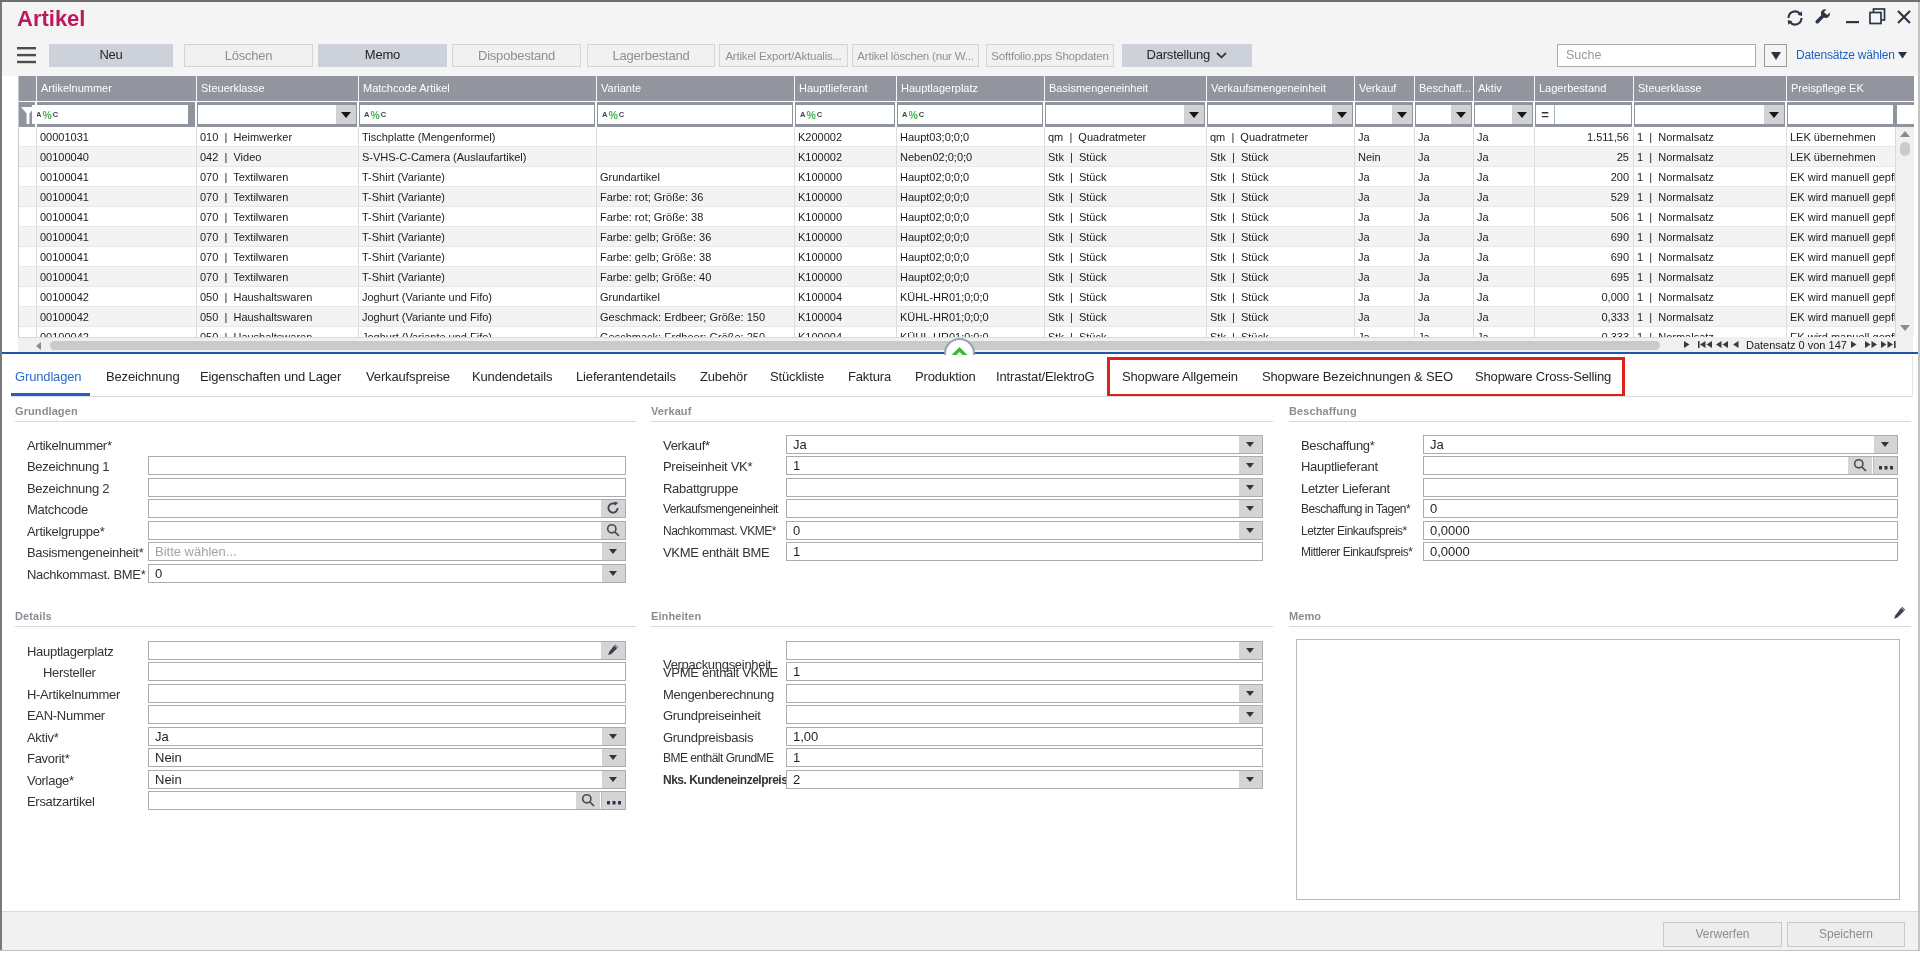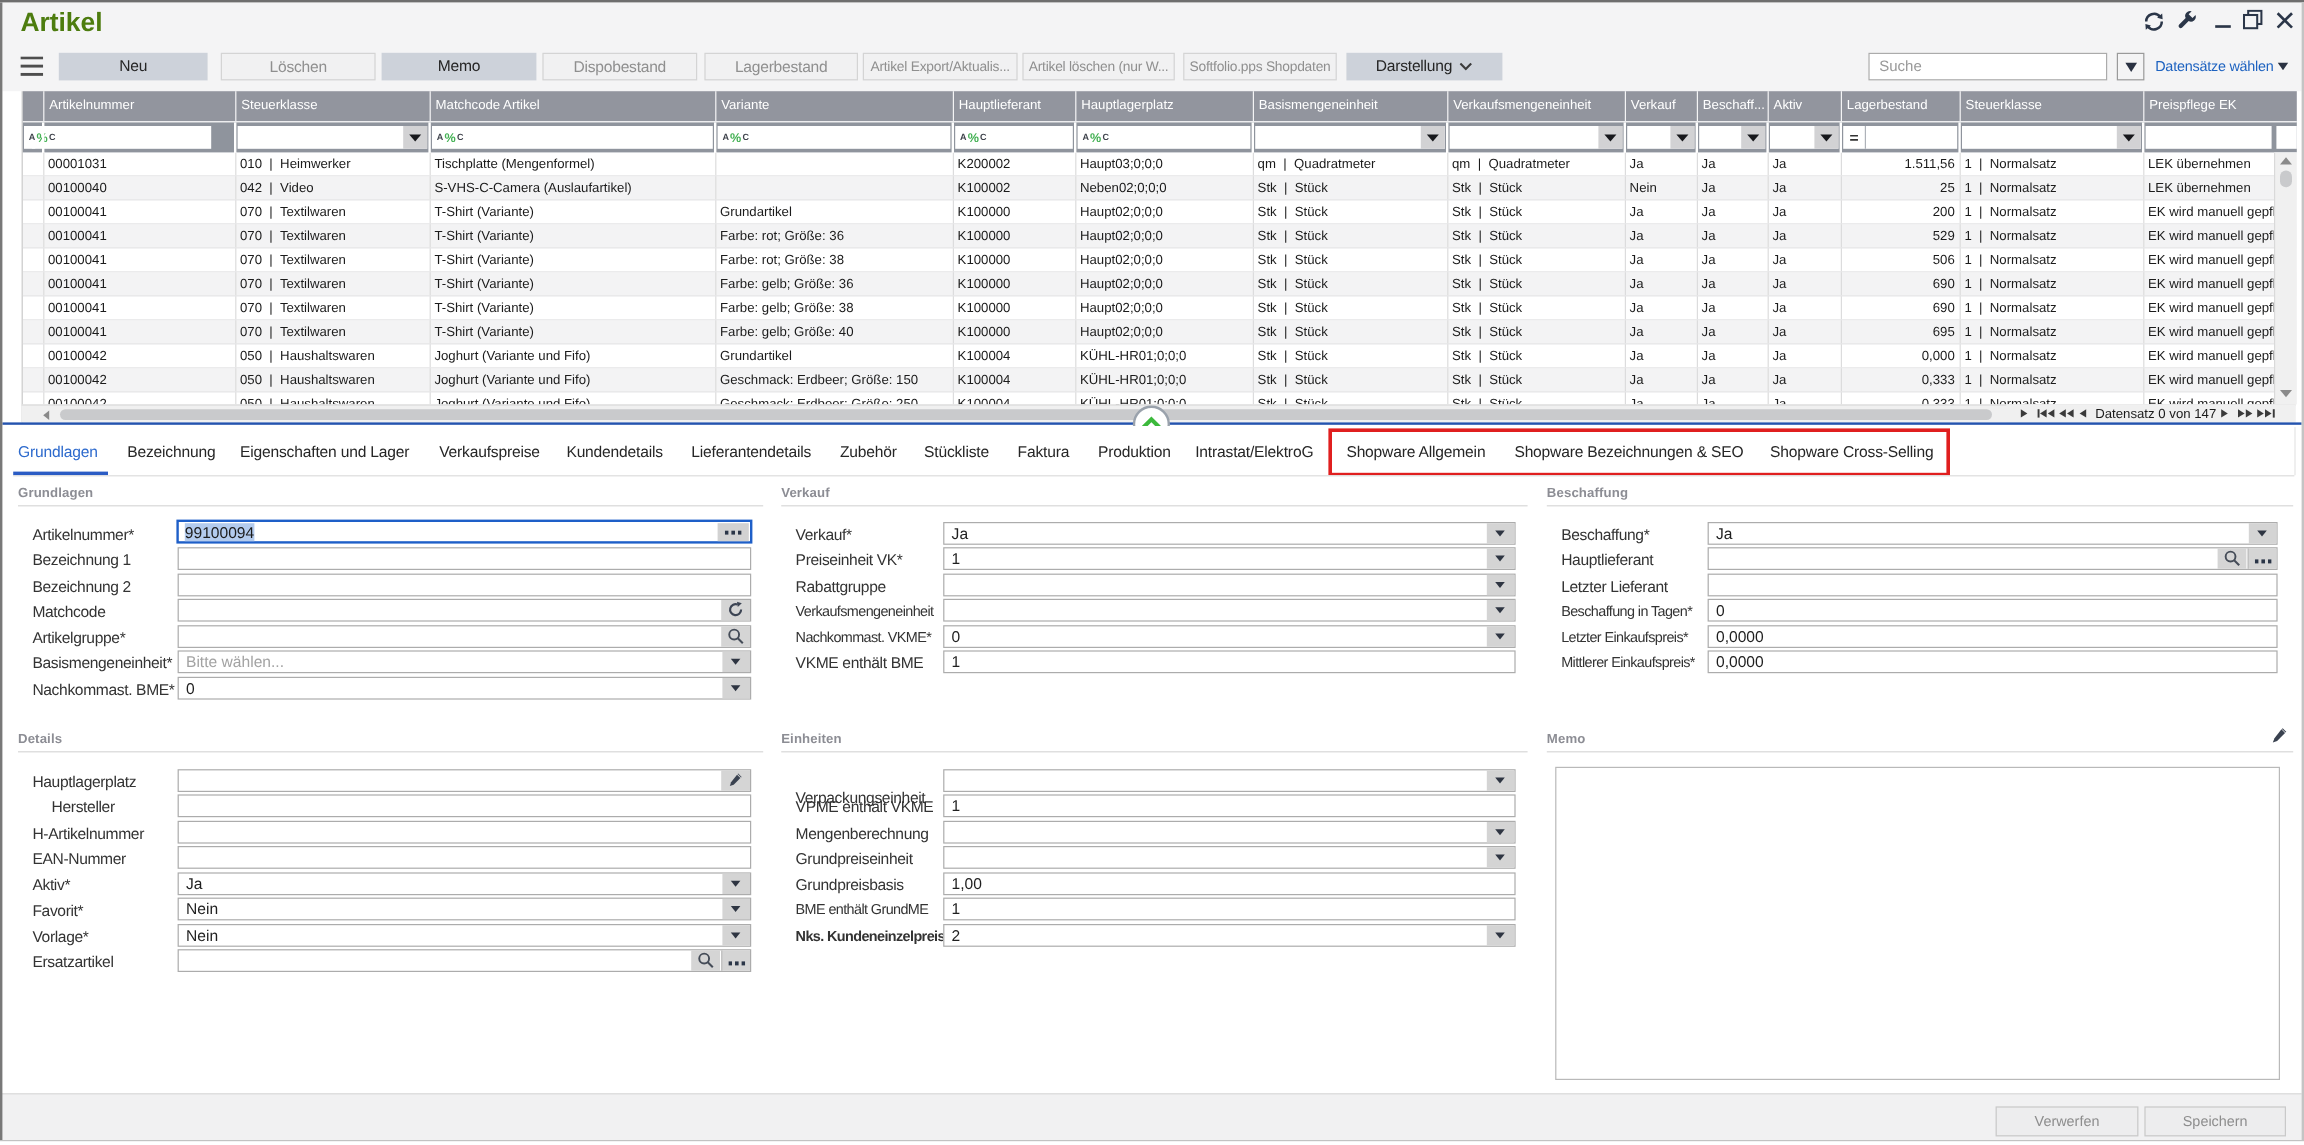--- a/index.html
+++ b/index.html
@@ -7,21 +7,21 @@
 body { position:relative; font-family:"Liberation Sans",sans-serif; background:#ffffff; }
 .abs { position:absolute; }
 
 
 #ftop { left:0; top:0; width:1920px; height:2px; background:#6e6e6e; z-index:90; }
 #fleft { left:0; top:2px; width:2px; height:948px; background:#787878; z-index:90; }
 #fright { left:1918px; top:2px; width:2px; height:948px; background:#c4c4c4; z-index:90; }
 #fbottom { left:0; top:950px; width:1920px; height:4px; background:#ffffff; border-top:1px solid #c2c2c2; z-index:90; }
 
 #topstrip { left:2px; top:2px; width:1916px; height:74px; background:#f4f4f5; }
-#title { left:17px; top:6px; font-size:22px; font-weight:bold; color:#4d7c0f; }
+#title { left:17px; top:6px; font-size:22px; font-weight:bold; color:#be185d; }
 
 
 .tbtn { position:absolute; top:44px; height:23px; text-align:center; font-size:13px; letter-spacing:-0.2px; line-height:22px; white-space:nowrap; overflow:hidden; }
 .tbtn.on  { background:#cdd2da; color:#252525; }
 .tbtn.off { background:#f1f1f2; color:#8f8f8f; border:1px solid #d4d4d4; }
 .tsm { font-size:11.5px; }
 
 
 #grid { left:18px; top:76px; width:1895px; height:276px; background:#fff; border-left:1px solid #c9c9c9; }
 #ghead { position:absolute; left:0; top:0; width:1895px; height:25px; background:#92959e; }
@@ -169,21 +169,21 @@
       <div style="position:absolute;left:1395px;top:0;width:1px;height:25px;background:#f4f4f5;"></div>
       <div style="position:absolute;left:1454px;top:0;width:1px;height:25px;background:#f4f4f5;"></div>
       <div style="position:absolute;left:1515px;top:0;width:1px;height:25px;background:#f4f4f5;"></div>
       <div style="position:absolute;left:1614px;top:0;width:1px;height:25px;background:#f4f4f5;"></div>
       <div style="position:absolute;left:1767px;top:0;width:1px;height:25px;background:#f4f4f5;"></div>
   </div>
   <div id="gfilter">
     <svg style="position:absolute;left:2px;top:5px;" width="14" height="17" viewBox="0 0 14 17">
         <path d="M0,0 H14 L8.4,6.5 V17 H5.6 V6.5 Z" fill="#fdfdfd"></path>
       </svg>
-    <div class="fi" style="left:1px;width:156px;">
+    <div class="fi" style="left:13px;width:156px;">
         <span class="ac">A<b>%</b>C</span>
       </div>
     <div class="fi" style="left:179px;width:158px;">
         <span class="fdd">▼</span>
       </div>
     <div class="fi" style="left:341px;width:234px;">
         <span class="ac">A<b>%</b>C</span>
       </div>
     <div class="fi" style="left:579px;width:194px;">
         <span class="ac">A<b>%</b>C</span>
@@ -491,32 +491,20 @@
 </div>
 <div id="redbox" class="abs"></div>
 <div class="abs" style="left:1912px;top:356px;width:1px;height:555px;background:#e4e4e5;"></div>
 
 <div class="abs" style="left:11px;top:396px;width:1901px;height:1px;background:#dcdcdc;z-index:5;"></div>
 <div id="form" class="abs">
 
   <div class="sech" style="left:15px;top:9px;">Grundlagen</div>
   <div class="sline" style="left:15px;top:25px;width:621px;"></div>
   <div class="lbl" style="left:27px;top:40px;">Artikelnummer*</div>
-  <div class="abs" style="left:147px;top:37px;width:480px;height:20px;background:#fff;border:2px solid #1e5fc8;">
-    <span style="position:absolute;left:5px;top:1px;font-size:13px;line-height:15px;background:#b3cbee;color:#1c1c1c;">99100094</span>
-    <span style="position:absolute;right:1px;top:1px;width:26px;height:15px;background:#d2d2d2;">
-        <svg width="14" height="4" viewBox="0 0 14 4" style="position:absolute;left:6px;top:6px;">
-          <g fill="#2b3648">
-            <rect x="0" y="0" width="3" height="3.5"></rect>
-            <rect x="5.5" y="0" width="3" height="3.5"></rect>
-            <rect x="11" y="0" width="3" height="3.5"></rect>
-          </g>
-        </svg>
-      </span>
-  </div>
   <div class="lbl" style="left:27px;top:61px;">Bezeichnung 1</div>
   <div class="inp" style="left:148px;top:60px;width:478px;"></div>
   <div class="lbl" style="left:27px;top:83px;">Bezeichnung 2</div>
   <div class="inp" style="left:148px;top:82px;width:478px;"></div>
   <div class="lbl" style="left:27px;top:104px;">Matchcode</div>
   <div class="inp" style="left:148px;top:103px;width:478px;">
       <span class="btn" style="right:0;"><svg width="14" height="14" viewBox="0 0 14 14" style="margin-top:1px;">
           <path d="M11.6,7 A4.6,4.6 0 1 1 8.8,2.8" fill="none" stroke="#3c4454" stroke-width="1.8"></path>
           <polygon points="8.2,0.4 12.2,1.8 8.8,4.8" fill="#3c4454"></polygon>
         </svg></span>

